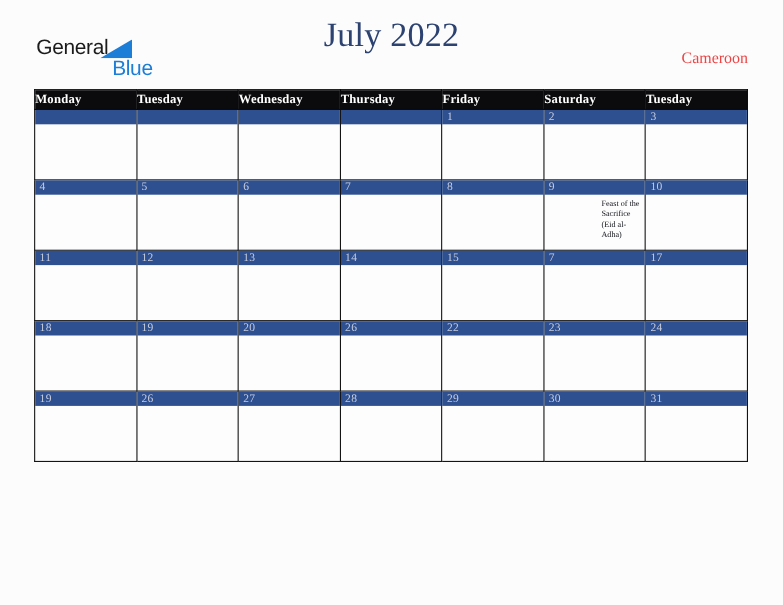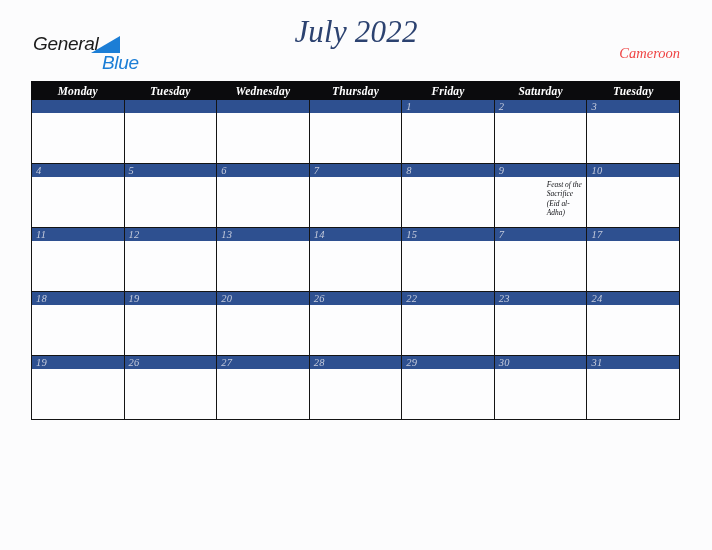--- a/index.html
+++ b/index.html
@@ -11,21 +11,20 @@
     height: 550px;
     background: #fcfcfd;
     font-family: "Liberation Serif", serif;
     overflow: hidden;
   }
 
   .page {
     position: relative;
     width: 647px;
     height: 550px;
-    font-style: italic;
   }
 
   
   .top-bar {
     position: absolute;
     left: 0;
     top: 0;
     width: 712px;
     height: 78px;
   }
@@ -95,21 +94,21 @@
     table-layout: fixed;
   }
 
   .calendar th {
     background: #0b0b0d;
     color: #ffffff;
     font-size: 11.5px;
     font-weight: bold;
     height: 17px;
     padding: 0;
-    text-align: center;
+    text-align: left;
     border: 1px solid #0b0b0d;
     letter-spacing: 0.2px;
   }
 
   .calendar td {
     width: 92.7px;
     height: 63px;
     padding: 0;
     border-left: 1px solid #141414;
     border-right: 1px solid #141414;

